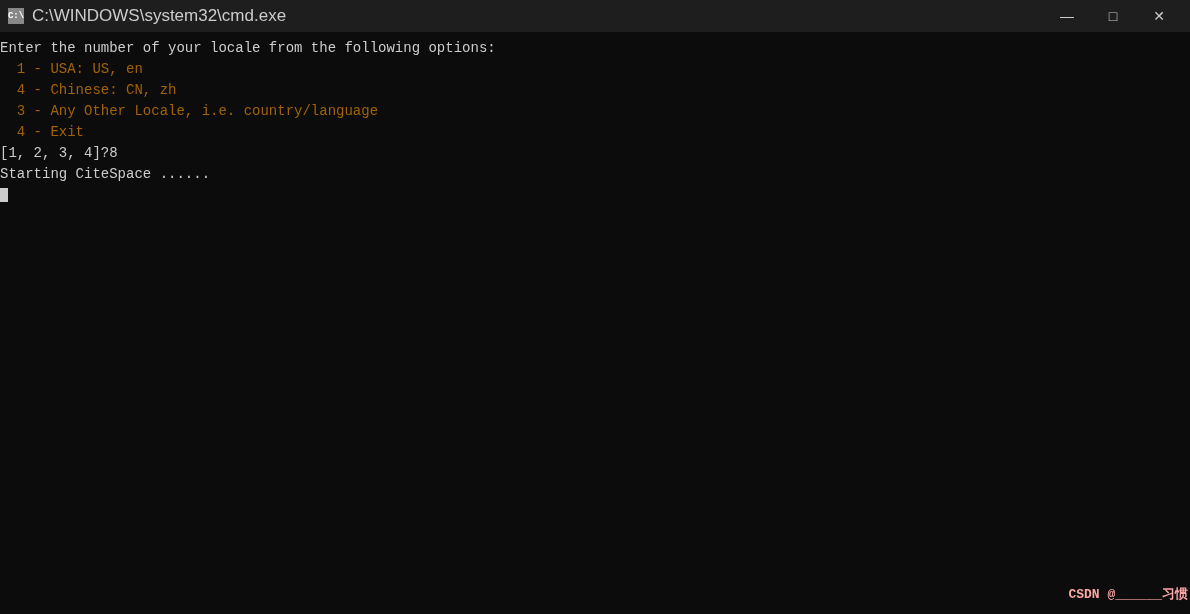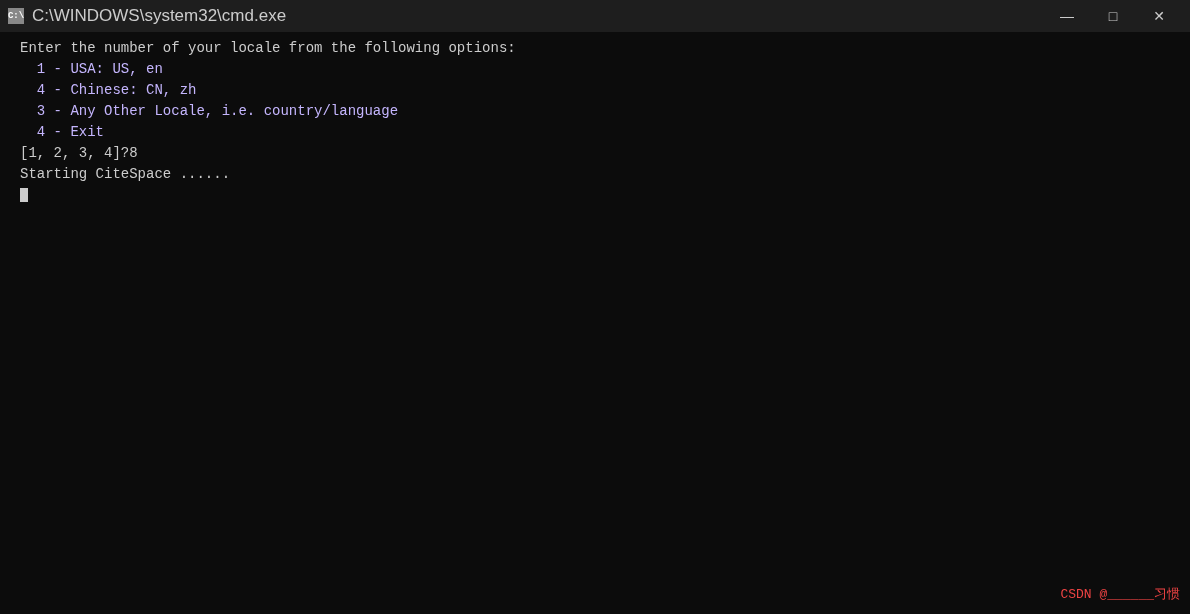--- a/index.html
+++ b/index.html
@@ -75,35 +75,35 @@
       font-size: 14px;
       cursor: pointer;
       background: transparent;
       border: none;
       font-family: 'Segoe UI', sans-serif;
     }
 
     .console-body {
       flex: 1;
       background: #0c0c0c;
-      padding: 6px 20px;
+      padding: 6px 0;
       color: #cccccc;
       font-size: 14px;
       font-family: 'Courier New', Courier, monospace;
       line-height: 1.5;
       position: relative;
     }
 
     .line {
       display: block;
       white-space: pre;
     }
 
     .line.yellow {
-      color: #c4b5fd;
+      color: #a16207;
     }
 
     .line.white {
       color: #cccccc;
     }
 
     .cursor {
       display: inline-block;
       width: 8px;
       height: 14px;
@@ -112,24 +112,25 @@
       animation: blink 1s step-end infinite;
     }
 
     @keyframes blink {
       50% { opacity: 0; }
     }
 
     .watermark {
       position: absolute;
       bottom: 10px;
-      right: 10px;
-      color: #ef4444;
+      right: 2px;
+      color: #fca5a5;
       font-size: 13px;
       font-family: 'Courier New', Courier, monospace;
+      font-weight: bold;
     }
 
     .cmd-icon-text {
       color: #fff;
       font-size: 9px;
       font-weight: bold;
       font-family: 'Courier New', monospace;
     }
   </style>
 </head>

